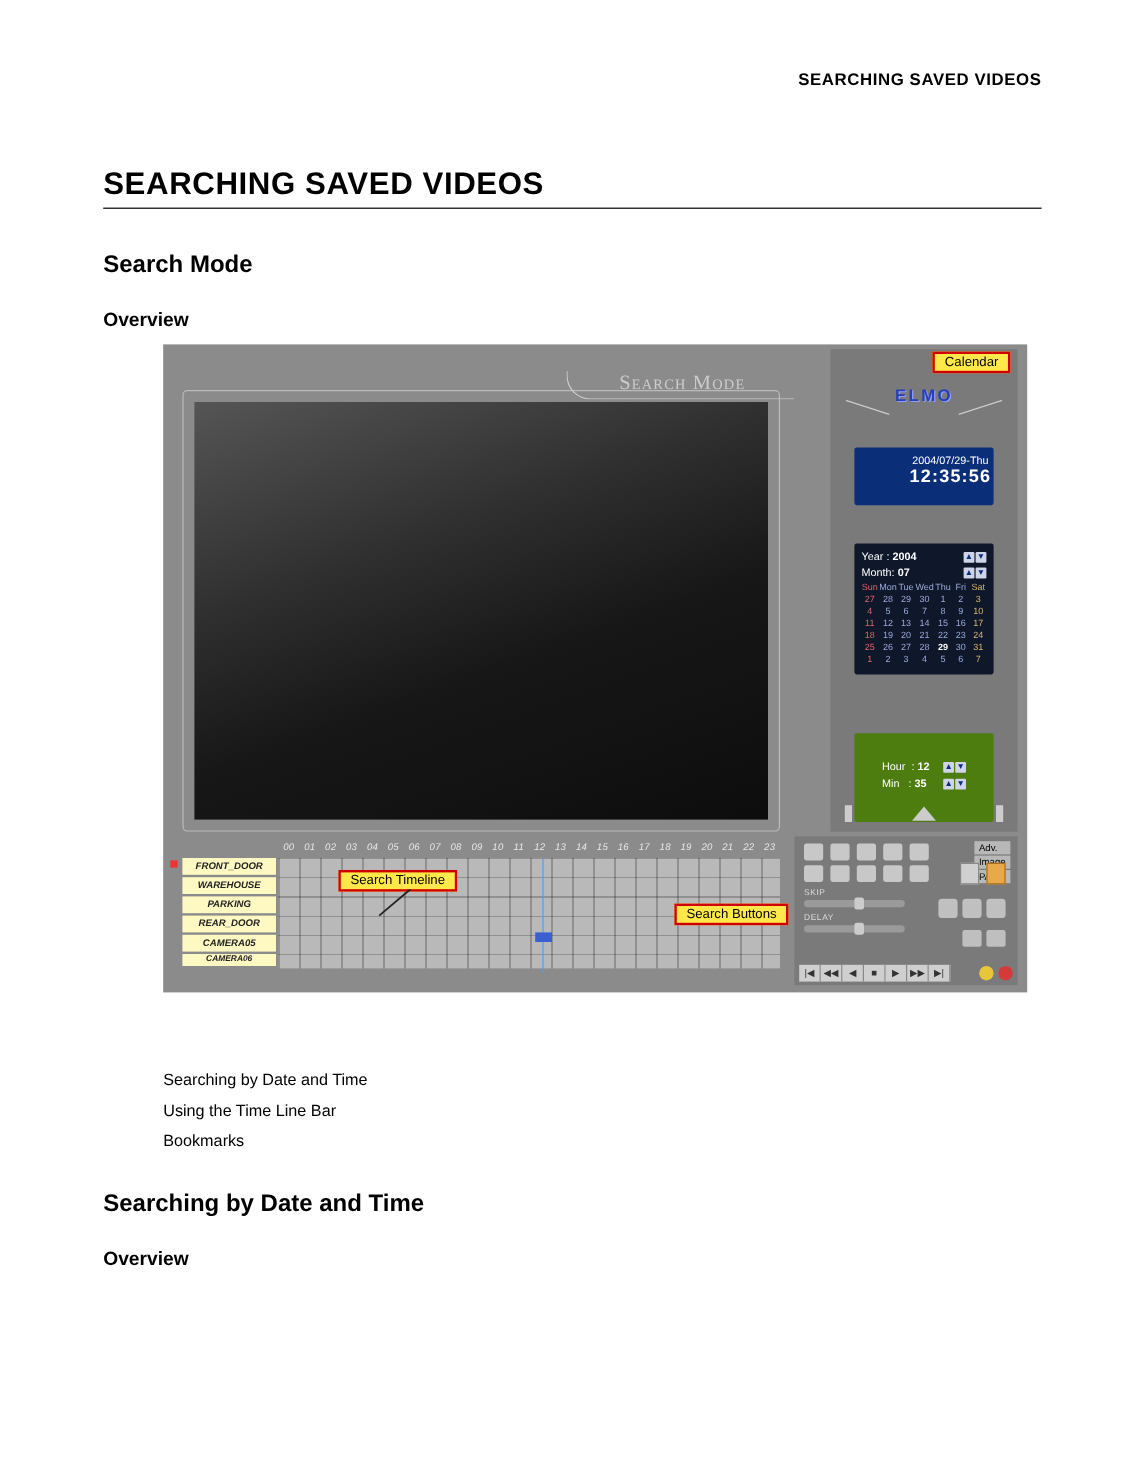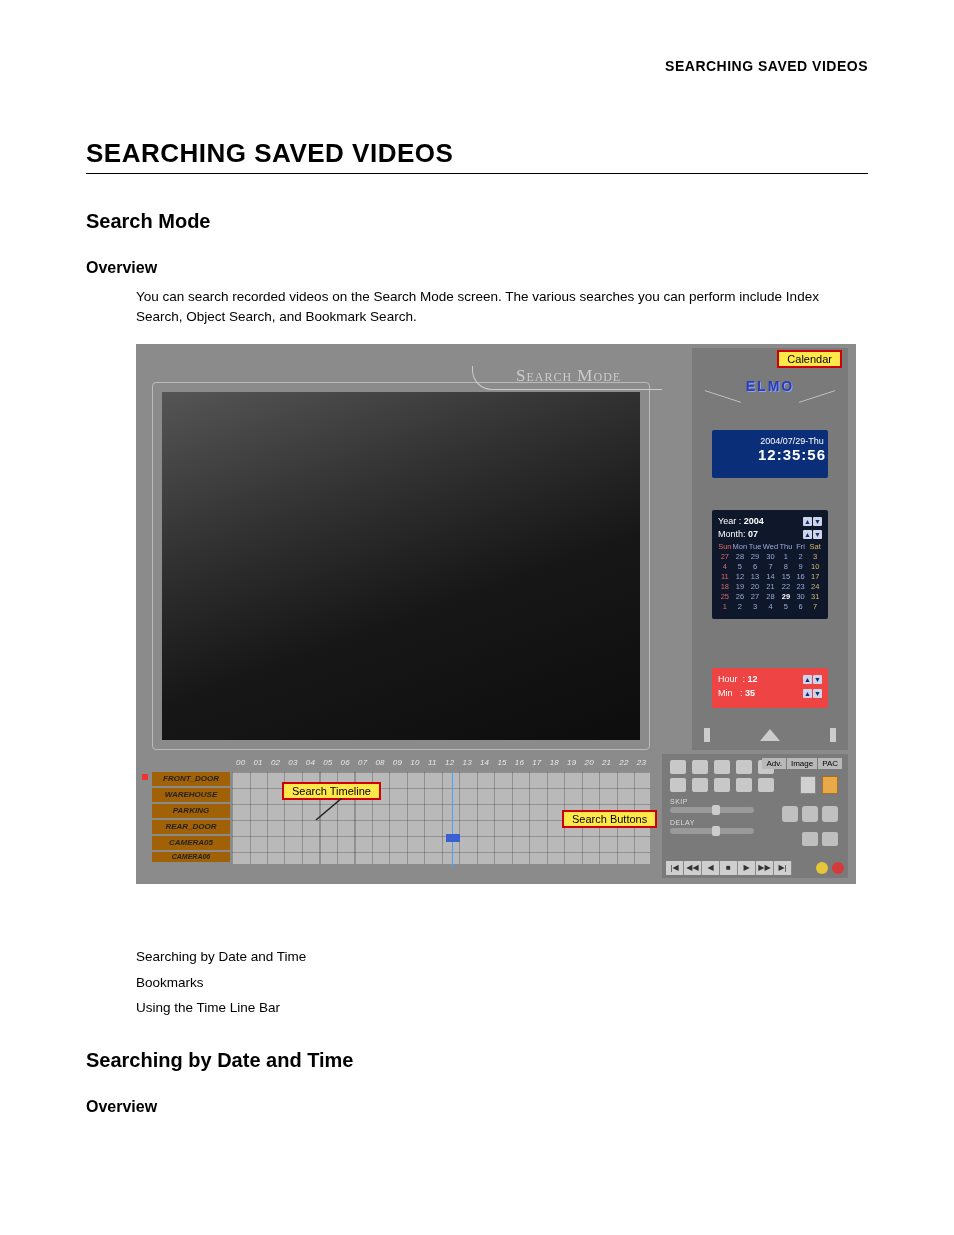--- a/index.html
+++ b/index.html
@@ -121,42 +121,42 @@
   }
   .sm-cal-row { display:flex; justify-content:space-between; align-items:center; margin-bottom:3px; }
   .spinner { display:inline-flex; }
   .spinner span { width:9px;height:9px;background:#cfd4e8;color:#0b2e78;font-size:7px;line-height:9px;text-align:center;border-radius:1px;margin-left:1px;}
   .sm-cal-days { display:grid; grid-template-columns: repeat(7,1fr); gap:1px; font-size:7.5px; text-align:center; color:#9aa9d8; }
   .sm-cal-days .sun { color:#d66; }
   .sm-cal-days .sat { color:#d6b66a; }
   .sm-cal-days .sel { color:#fff; font-weight:bold; }
   .sm-time-sel {
     position:absolute; top:320px; left:20px; right:20px;
-    background:#ef4444; color:#fff; font-size:9px; padding:6px;
+    background:#4d7c0f; color:#fff; font-size:9px; padding:23px;
     border-radius:2px;
   }
   .sm-time-sel .row { display:flex; justify-content:space-between; align-items:center; margin-bottom:4px; }
   .sm-scrubber {
     position:absolute; bottom:6px; left:12px; right:12px; height:18px;
     display:flex; align-items:center; justify-content:space-between;
   }
   .sm-scrubber .end { width:6px;height:14px;background:#ccc; }
   .sm-scrubber .tri { width:0;height:0;border-left:10px solid transparent;border-right:10px solid transparent;border-bottom:12px solid #ccc; margin:0 auto; }
   
   .sm-timeline {
     position:absolute; left:16px; right:206px; bottom:6px; height:120px;
   }
   .sm-hours {
     position:absolute; top:0; left:80px; right:0; height:12px;
     display:flex; color:#e8e8e8; font-size:8px; letter-spacing:0.2px; font-style:italic;
   }
   .sm-hours span { flex:1; text-align:center; }
   .sm-cams { position:absolute; top:14px; left:0; width:78px; }
   .cam-row {
-    height:14px; margin-bottom:2px; background:#a16207;
+    height:14px; margin-bottom:2px; background:#fef9c3;
     font-size:8px; font-weight:bold; text-align:center; line-height:14px;
     color:#222; font-style:italic;
   }
   .cam-row.cut { height:10px; line-height:10px; font-size:7px; }
   .cam-marker { position:absolute; left:-10px; top:2px; width:6px; height:6px; background:#e33; }
   .sm-grid {
     position:absolute; top:14px; left:80px; right:0; height:92px;
     background:#b9b9b9;
   }
   .sm-grid::before {
@@ -165,21 +165,21 @@
                       repeating-linear-gradient(to bottom, rgba(0,0,0,0.22) 0 1px, transparent 1px 16px);
   }
   .sm-playhead { position:absolute; top:0; bottom:-4px; left:220px; width:1px; background:#4aa0ff; }
   .sm-clip { position:absolute; top:62px; left:214px; width:14px; height:8px; background:#3a5fd0; }
   .sm-rightbar {
     position:absolute; right:8px; bottom:6px; width:186px; height:124px;
     background:#7a7a7a;
   }
   .sm-toolrow { display:flex; gap:6px; padding:6px 8px 0 8px; }
   .ticon { width:16px; height:14px; background:#c8c8c8; border-radius:2px; }
-  .sm-tabs { position:absolute; top:4px; right:6px; display:flex; gap:1px; }
+  .sm-tabs { position:absolute; top:4px; right:6px; display:flex; gap:1px;flex-direction:column; }
   .sm-tab { background:#b8b8b8; font-size:8px; padding:1px 4px; }
   .sm-docicons { position:absolute; top:22px; right:10px; display:flex; gap:6px; }
   .doc1 { width:16px;height:18px;background:#d0d0d0;border:1px solid #888; }
   .doc2 { width:16px;height:18px;background:#e7a94a;border:1px solid #a96f20; }
   .sm-sliderlabel { font-size:7px; color:#ddd; margin:6px 0 0 8px; letter-spacing:0.5px; }
   .sm-slider { margin:2px 8px 0 8px; height:6px; background:#9a9a9a; border-radius:3px; position:relative; width:84px; }
   .sm-slider::after { content:""; position:absolute; left:50%; top:-2px; width:8px;height:10px; background:#ccc; border-radius:2px; }
   .sm-zoom { position:absolute; top:52px; right:10px; display:flex; gap:4px; }
   .zicon { width:16px;height:16px;background:#c0c0c0;border-radius:3px; }
   .sm-squares { position:absolute; top:78px; right:10px; display:flex; gap:4px; }
@@ -197,21 +197,20 @@
 <body>
 
 <div class="running-header">SEARCHING SAVED VIDEOS</div>
 
 <div class="content">
 
   <h1>SEARCHING SAVED VIDEOS</h1>
 
   <h2>Search Mode</h2>
   <h3>Overview</h3>
-  <p class="body">You can search recorded videos on the Search Mode screen. The various searches you can perform include Index Search, Object Search, and Bookmark Search.</p>
 
   <div class="screenshot-frame">
     <div class="sm-viewer-border"></div>
     <div class="sm-viewer"></div>
     <div class="sm-header-curve"></div>
     <div class="sm-title">Search Mode</div>
 
     <div class="sm-right">
       <div class="callout" style="top:2px;right:6px;">Calendar</div>
       <div class="sm-logo">ELMO</div>
@@ -407,20 +406,20 @@
           <div class="tbtn">▶▶</div>
           <div class="tbtn">▶|</div>
           <div class="rball" style="background: rgb(231, 198, 58);"></div>
           <div class="rball" style="background: rgb(212, 58, 58); margin-left: 4px;"></div>
         </div>
     </div>
   </div>
 
   <div class="after-list">
     <p>Searching by Date and Time</p>
+    <p>Using the Time Line Bar</p>
     <p>Bookmarks</p>
-    <p>Using the Time Line Bar</p>
   </div>
 
   <h2 style="margin-top:28px;">Searching by Date and Time</h2>
   <h3>Overview</h3>
 
 </div>
 
 </body></html>

